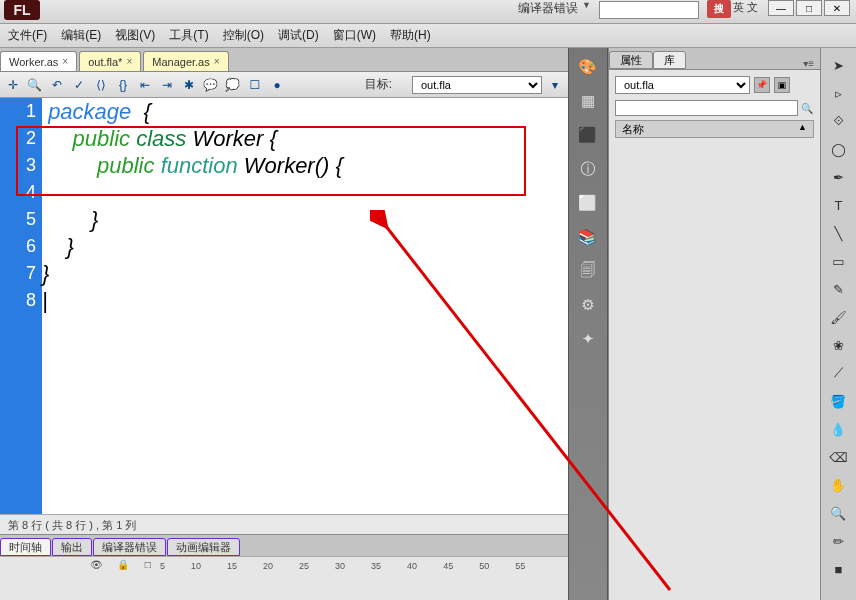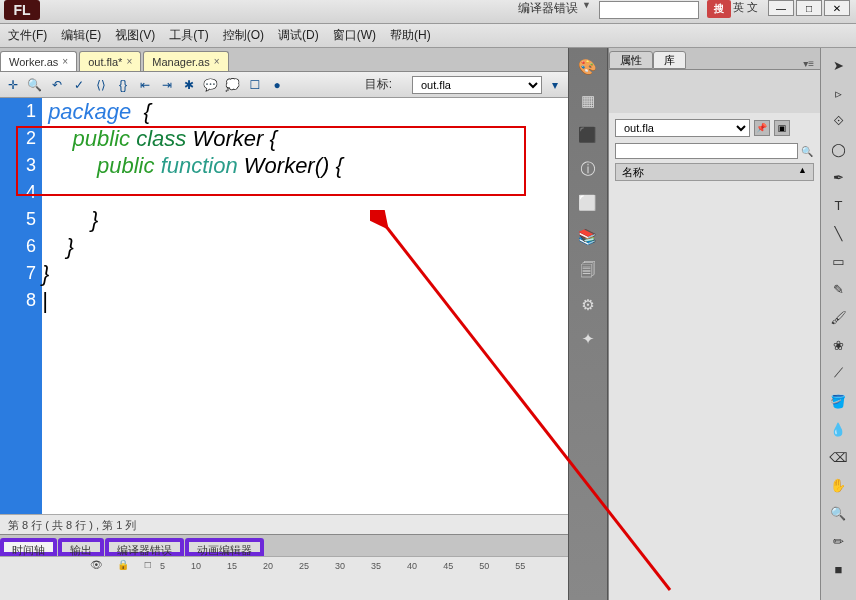--- a/index.html
+++ b/index.html
@@ -35,33 +35,33 @@
 .code-line { height: 27px; line-height: 27px; white-space: pre; }
 .kw-package { color: #2b7ce0; }
 .kw-public { color: #2a9d2a; }
 .kw-class { color: #15803d; }
 .kw-function { color: #2a9d8a; }
 .ident { color: #000; }
 .brace { color: #000; }
 .red-box { position: absolute; border: 2px solid #d00; left: 16px; top: 126px; width: 510px; height: 70px; pointer-events: none; }
 .status-line { height: 20px; background: #e8e8e8; border-top: 1px solid #aaa; font-size: 11px; color: #444; padding: 3px 8px; }
 .bottom-tabs { height: 22px; background: #c4c4c4; display: flex; align-items: flex-end; border-top: 1px solid #888; }
-.btab { height: 18px; background: #ddd; border: 4px solid #6d28d9; border-radius: 3px 3px 0 0; padding: 1px 8px; font-size: 11px; color: #333; margin-right: 1px; cursor: pointer; }
+.btab { height: 18px; background: #ddd; border: 1px solid #6d28d9; border-radius: 3px 3px 0 0; padding: 1px 8px; font-size: 11px; color: #333; margin-right: 1px; cursor: pointer; }
 .btab.active { background: #f4f4f4; }
 .timeline { height: 44px; background: #e6e6e6; border-top: 1px solid #aaa; position: relative; font-size: 9px; color: #555; }
 .tl-header { height: 18px; display: flex; align-items: center; padding-left: 160px; }
 .tl-header span { margin-right: 26px; }
 .tl-icons { position: absolute; left: 90px; top: 2px; font-size: 10px; color: #444; letter-spacing: 6px; }
 .tl-row { height: 20px; display: flex; align-items: center; }
 .layer-label { width: 76px; background: #3989d6; color: #fff; font-size: 11px; padding: 2px 6px; margin-left: 28px; }
 .frames { flex: 1; height: 16px; background: repeating-linear-gradient(90deg, #f0f0f0 0 6px, #e0e0e0 6px 7px); margin-left: 56px; margin-right: 6px; position: relative; }
 .playhead { position: absolute; left: 0; top: -18px; width: 2px; height: 36px; background: #d33; }
 .vtool-col { width: 40px; background: linear-gradient(#777, #888); border-left: 1px solid #555; border-right: 1px solid #555; display: flex; flex-direction: column; align-items: center; padding-top: 6px; gap: 8px; }
 .vtool { width: 26px; height: 26px; display: flex; align-items: center; justify-content: center; font-size: 15px; color: #ddd; cursor: pointer; border-radius: 3px; }
-.panel-area { width: 212px; background: #d6d6d6; display: flex; flex-direction: column; border-left: 1px solid #888; gap: 43px; }
+.panel-area { width: 212px; background: #d6d6d6; display: flex; flex-direction: column; border-left: 1px solid #888; }
 .panel-tabs { height: 22px; display: flex; align-items: flex-end; background: #c4c4c4; border-bottom: 1px solid #888; }
 .ptab { height: 18px; background: #d2d2d2; border: 1px solid #888; border-radius: 3px 3px 0 0; padding: 1px 10px; font-size: 11px; cursor: pointer; }
 .ptab.active { background: #ececec; }
 .panel-mini { margin-left: auto; margin-right: 6px; font-size: 10px; color: #555; }
 .panel-body { flex: 1; background: #e4e4e4; padding: 6px; }
 .lib-select { width: 135px; height: 18px; border: 1px solid #888; background: #fff; font-size: 11px; padding: 0 4px; }
 .lib-row { display: flex; align-items: center; gap: 4px; margin-bottom: 6px; }
 .lib-icon-sm { width: 16px; height: 16px; background: #bbb; border: 1px solid #888; display: flex; align-items: center; justify-content: center; font-size: 9px; }
 .lib-empty { margin-top: 70px; font-size: 11px; color: #555; }
 .lib-search-row { display: flex; align-items: center; gap: 4px; margin-top: 4px; }

